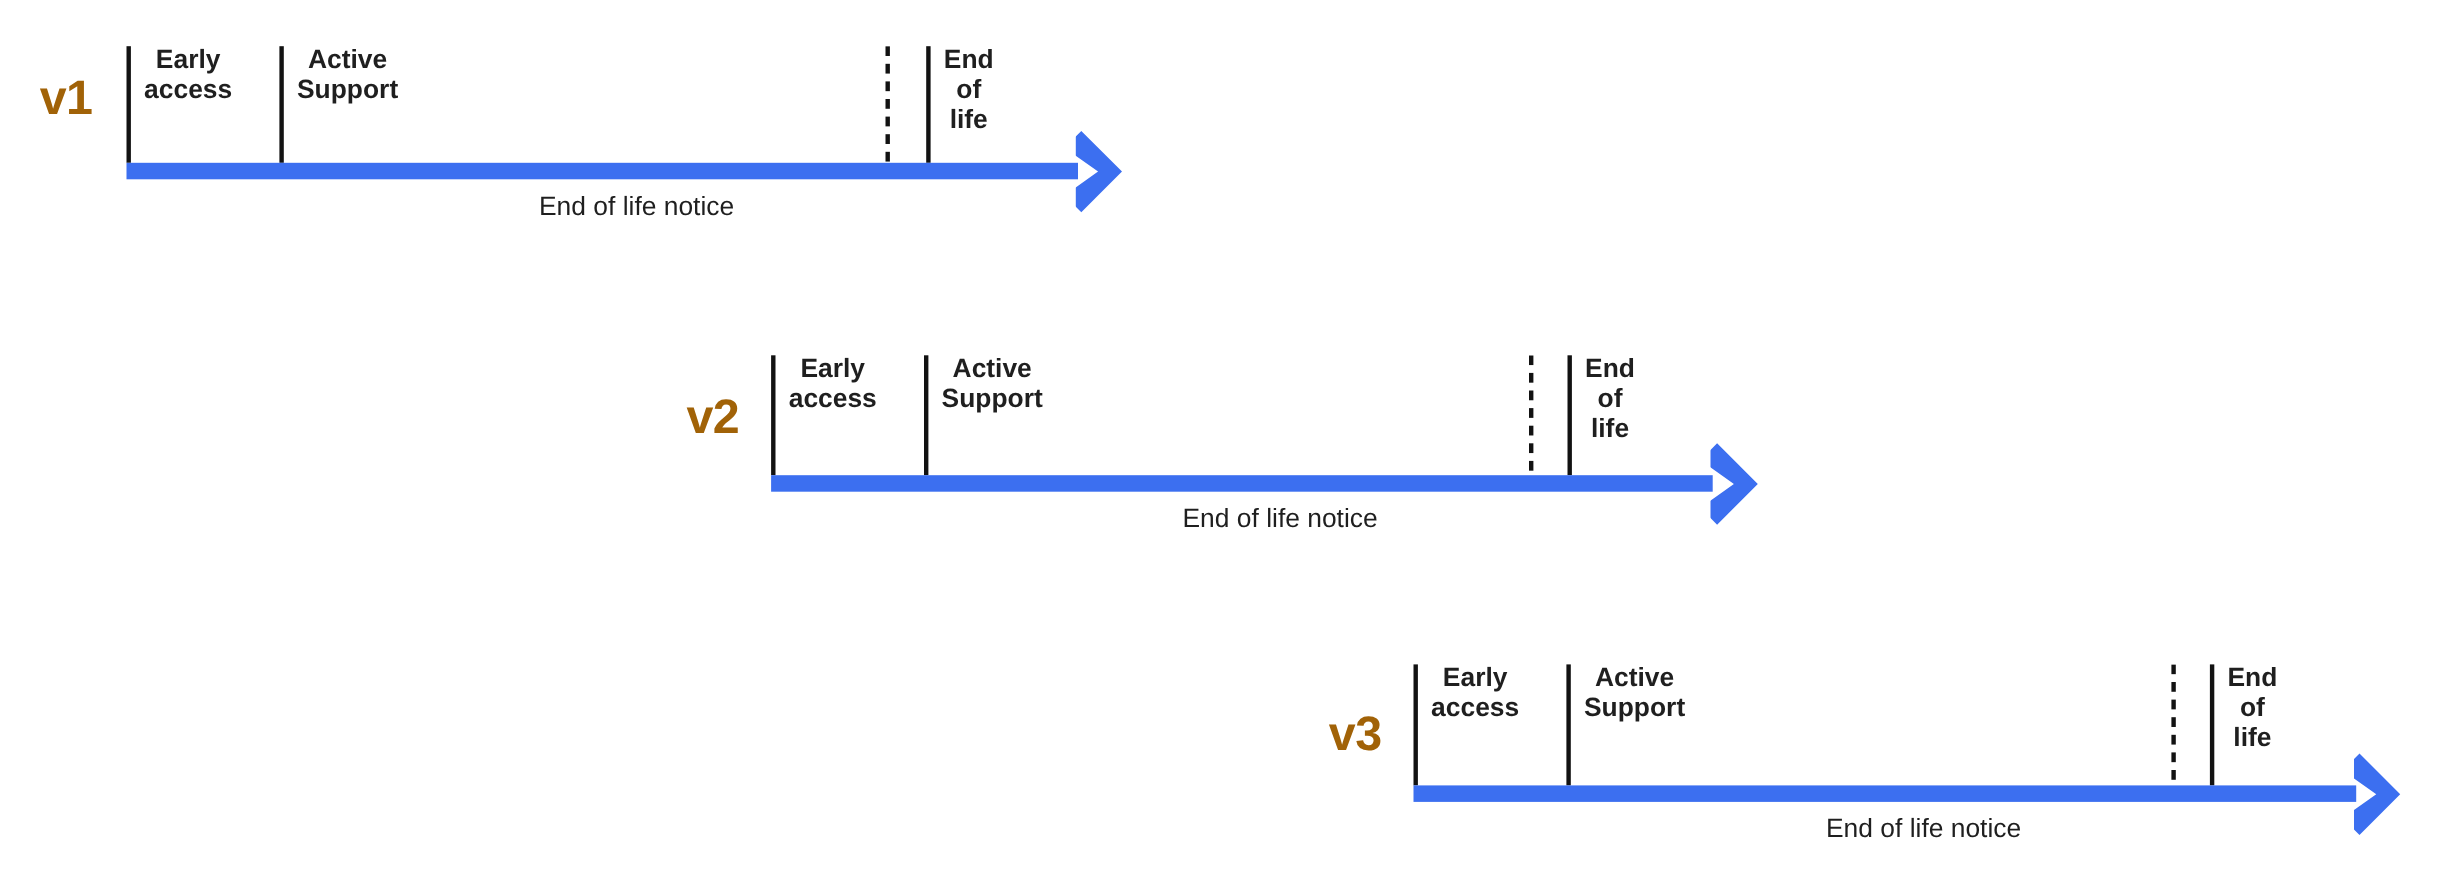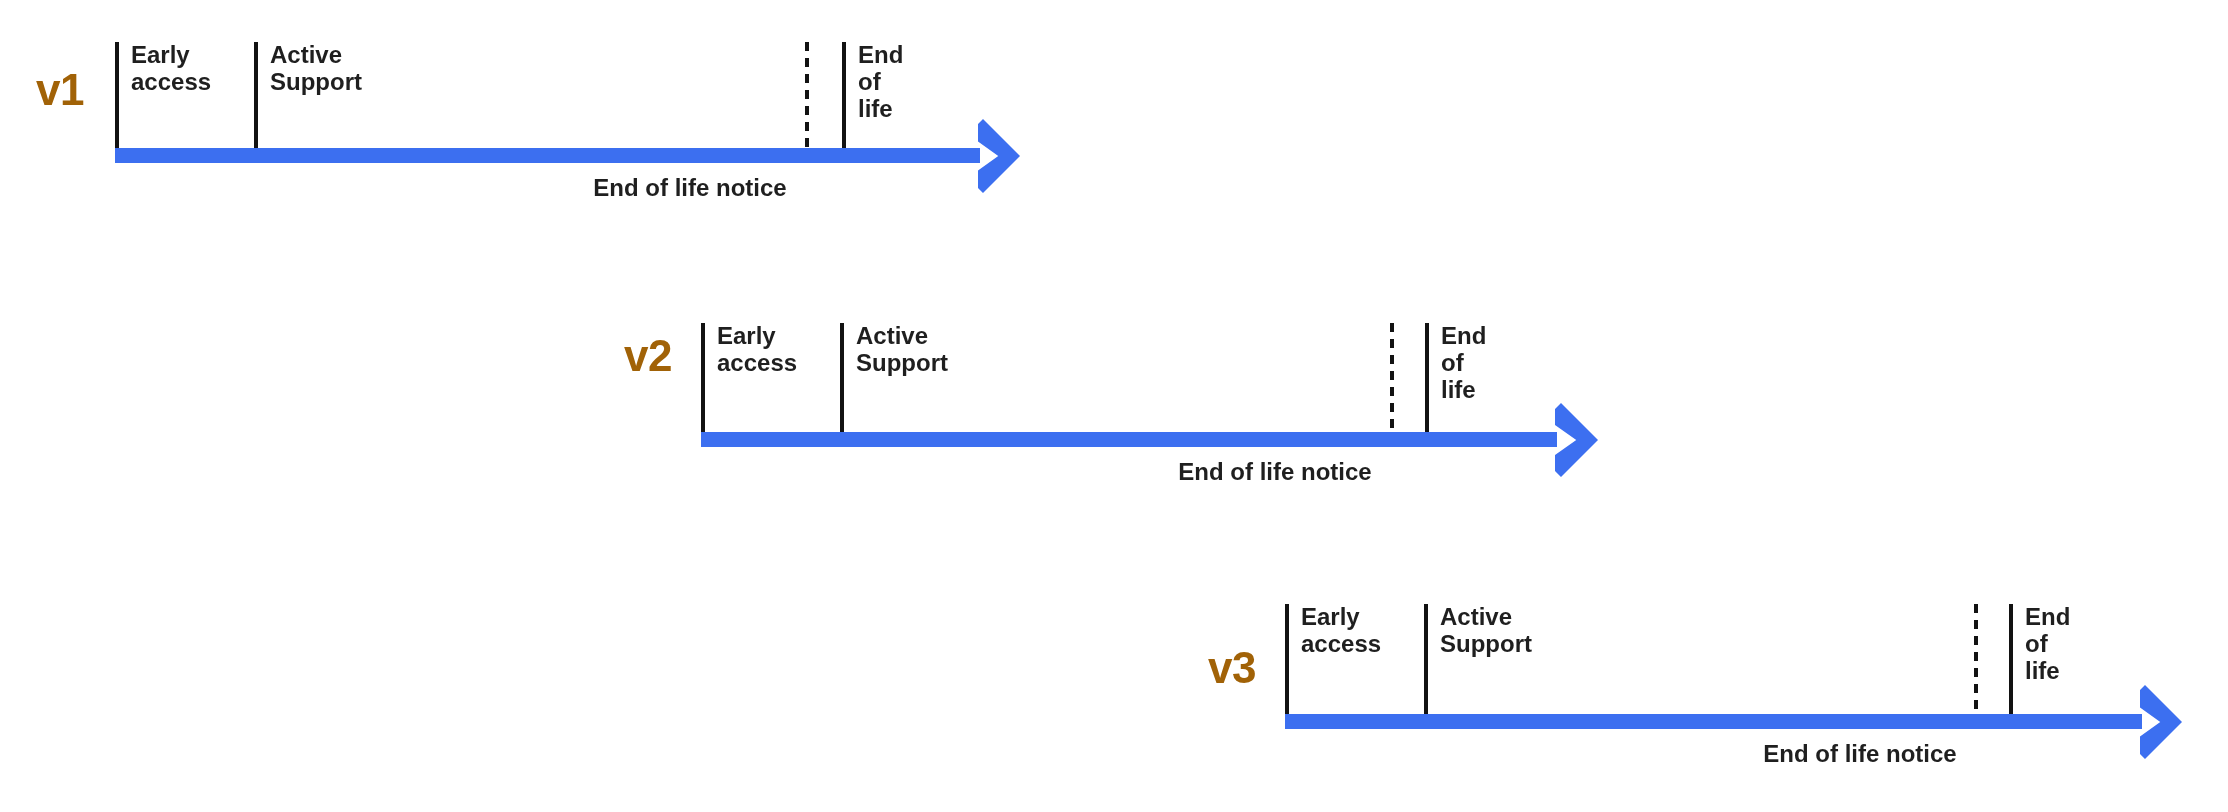--- a/index.html
+++ b/index.html
@@ -63,44 +63,44 @@
   }
 
   
   .phase-label {
     position: absolute;
     font-size: 24px;
     font-weight: 700;
     color: #1f1f1f;
     line-height: 1.12;
     white-space: pre-line;
+    text-align: center;
   }
 
   
   .timeline-shaft {
     position: absolute;
     height: 15px;
     background: #3C6FF0;
   }
 
   
   .timeline-arrowhead {
     position: absolute;
     display: block;
   }
 
   
   .shaft-caption {
     position: absolute;
     font-size: 24px;
-    font-weight: 700;
+    font-weight: 400;
     color: #1f1f1f;
     line-height: 1.1;
     white-space: nowrap;
-    text-align: center;
   }
 </style>
 </head>
 <body>
 
 <div id="diagram" style="background: rgb(255, 255, 255);">
     <div class="lifecycle-row">
       <div class="version-label" style="left: 22px; top: 68px; width: 62px;">v1</div>
       <div class="phase-divider" style="left: 115px; top: 42px; height: 106px;"></div>
       <div class="phase-divider" style="left: 254px; top: 42px; height: 106px;"></div>
@@ -110,21 +110,21 @@
 access</div>
       <div class="phase-label" style="left: 270px; top: 42px;">Active Support</div>
       <div class="phase-label" style="left: 858px; top: 42px;">End of life</div>
       <div class="timeline-shaft" style="left: 115px; top: 148px; width: 865px; background: rgb(60, 111, 240);"></div>
       <svg class="timeline-arrowhead" width="48" height="86" viewBox="0 0 48 86" style="left: 978px; top: 112.5px;">
         <path d="M 5 6 L 42 43 L 5 80 L -10.3 64.7 L 20.25 43 L -10.3 21.3 Z" fill="#3C6FF0"></path>
       </svg>
       <div class="shaft-caption" style="left: 490px; top: 175px; width: 400px;">End of life notice</div>
     </div>
     <div class="lifecycle-row">
-      <div class="version-label" style="left: 610px; top: 334px; width: 62px;">v2</div>
+      <div class="version-label" style="left: 610px; top: 358px; width: 62px;">v2</div>
       <div class="phase-divider" style="left: 701px; top: 323px; height: 109px;"></div>
       <div class="phase-divider" style="left: 840px; top: 323px; height: 109px;"></div>
       <div class="phase-divider" style="left: 1425px; top: 323px; height: 109px;"></div>
       <div class="notice-divider" style="left: 1390px; top: 323px; height: 109px;"></div>
       <div class="phase-label" style="left: 717px; top: 323px;">Early
 access</div>
       <div class="phase-label" style="left: 856px; top: 323px;">Active Support</div>
       <div class="phase-label" style="left: 1441px; top: 323px;">End of life</div>
       <div class="timeline-shaft" style="left: 701px; top: 432px; width: 856px; background: rgb(60, 111, 240);"></div>
       <svg class="timeline-arrowhead" width="49" height="86" viewBox="0 0 49 86" style="left: 1555px; top: 396.5px;">

